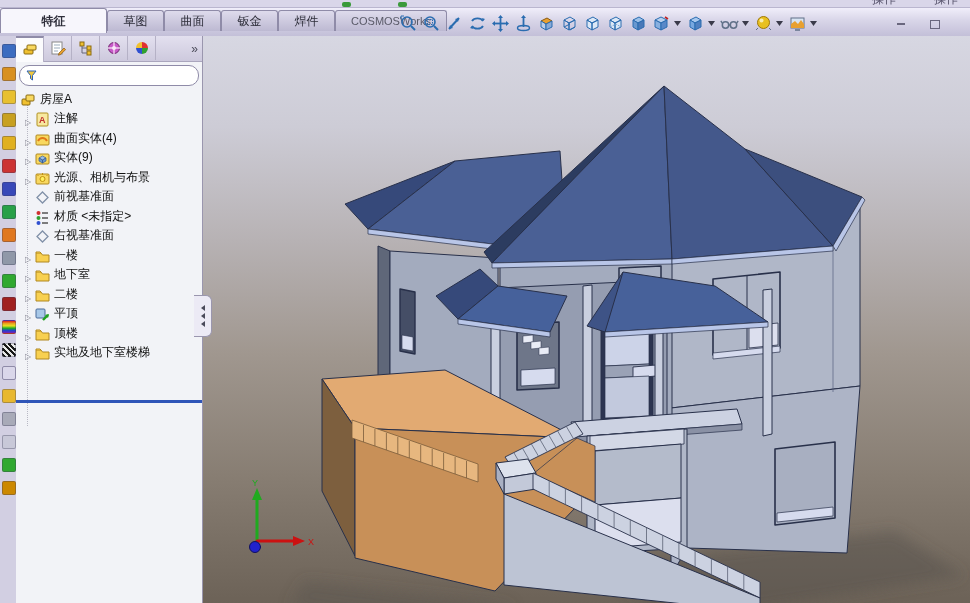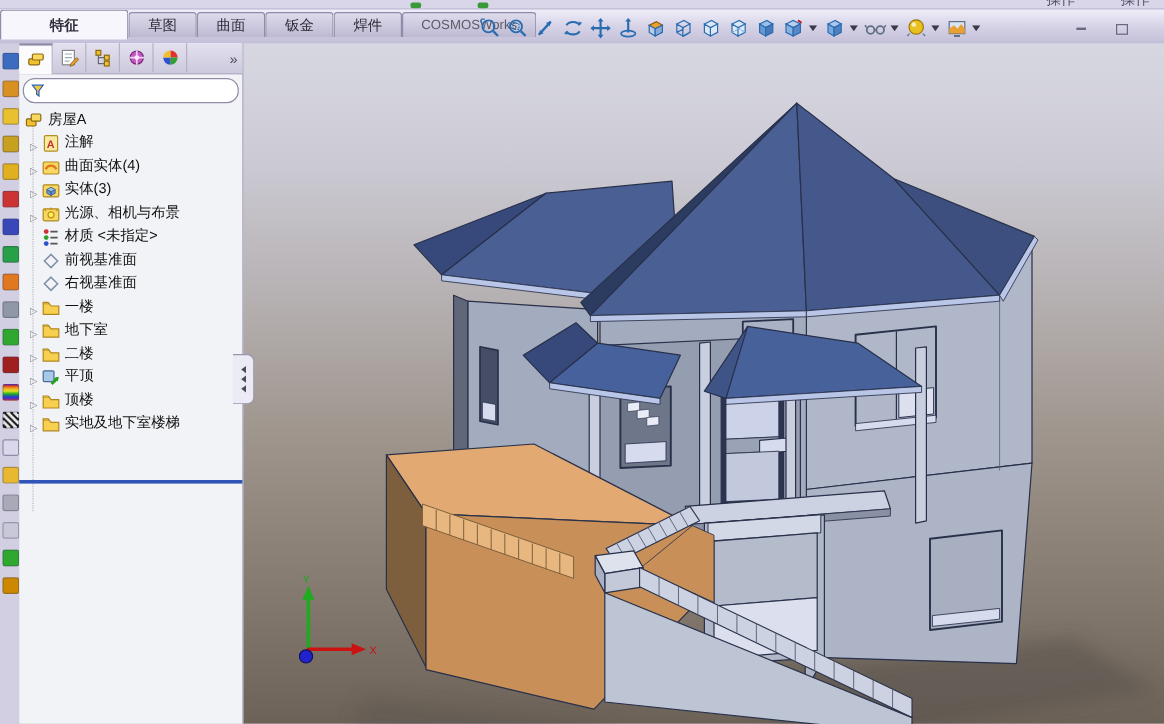--- a/index.html
+++ b/index.html
@@ -328,53 +328,53 @@
         </div>
         <div class="trow">
           <div class="exp">▷</div>
           <span class="ticon">
             <svg width="15" height="15" viewBox="0 0 15 15">
               <rect x="1" y="3" width="13" height="10" rx="1" fill="#f8d860" stroke="#b08820"></rect>
               <path d="M4 7l3.5-2 3.5 2-3.5 2z" fill="#9cc0e8" stroke="#3a5a90" stroke-width=".7"></path>
               <path d="M4 7v3l3.5 2v-3zM11 7v3l-3.5 2v-3z" fill="#6898d0" stroke="#3a5a90" stroke-width=".7"></path>
             </svg>
           </span>
-          <span>实体(3)</span>
+          <span>实体(9)</span>
         </div>
         <div class="trow">
           <div class="exp">▷</div>
           <span class="ticon">
             <svg width="15" height="15" viewBox="0 0 15 15">
               <rect x="1" y="3" width="13" height="10" rx="1" fill="#f8d860" stroke="#b08820"></rect>
               <circle cx="7.5" cy="8" r="2.5" fill="#fff060" stroke="#c09010"></circle>
               <path d="M7.5 4v-2M3.5 5l-1.5-1.5M11.5 5l1.5-1.5" stroke="#c09010"></path>
             </svg>
           </span>
           <span>光源、相机与布景</span>
+        </div>
+        <div class="trow">
+          <div class="noexp"></div>
+          <span class="ticon">
+            <svg width="15" height="15" viewBox="0 0 15 15">
+              <path d="M7.5 2L13 7.5 7.5 13 2 7.5z" fill="none" stroke="#8090a8" stroke-width="1.3"></path>
+            </svg>
+          </span>
+          <span>前视基准面</span>
         </div>
         <div class="trow">
           <div class="noexp"></div>
           <span class="ticon">
             <svg width="15" height="15" viewBox="0 0 15 15">
               <circle cx="3.5" cy="3" r="2" fill="#d03030"></circle>
               <circle cx="3.5" cy="8" r="2" fill="#30a030"></circle>
               <circle cx="3.5" cy="13" r="2" fill="#3050d0"></circle>
               <path d="M7 3h6M7 8h6M7 13h6" stroke="#555" stroke-width="1.4"></path>
             </svg>
           </span>
           <span>材质 &lt;未指定&gt;</span>
-        </div>
-        <div class="trow">
-          <div class="noexp"></div>
-          <span class="ticon">
-            <svg width="15" height="15" viewBox="0 0 15 15">
-              <path d="M7.5 2L13 7.5 7.5 13 2 7.5z" fill="none" stroke="#8090a8" stroke-width="1.3"></path>
-            </svg>
-          </span>
-          <span>前视基准面</span>
         </div>
         <div class="trow">
           <div class="noexp"></div>
           <span class="ticon">
             <svg width="15" height="15" viewBox="0 0 15 15">
               <path d="M7.5 2L13 7.5 7.5 13 2 7.5z" fill="none" stroke="#8090a8" stroke-width="1.3"></path>
             </svg>
           </span>
           <span>右视基准面</span>
         </div>

